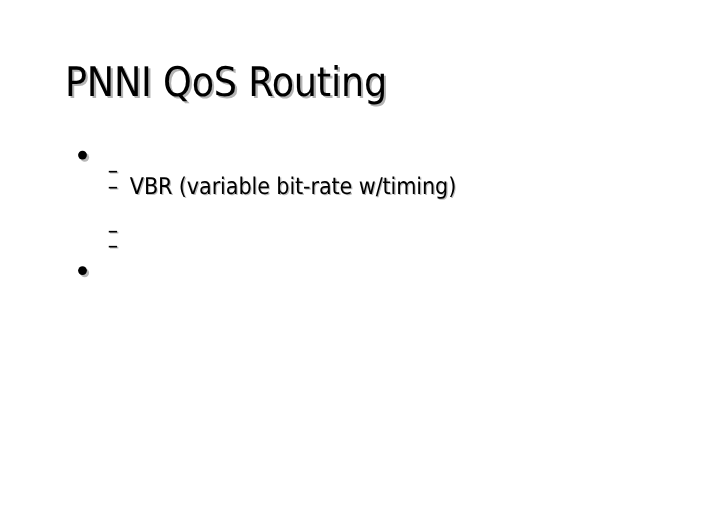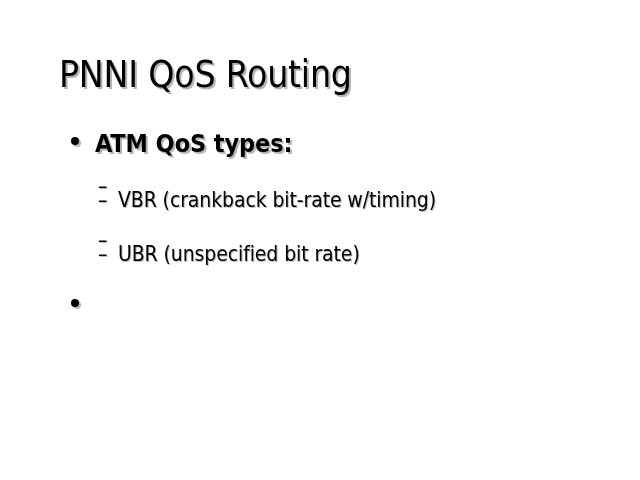--- a/index.html
+++ b/index.html
@@ -101,47 +101,45 @@
 <body>
 
 <div class="slide">
 
   <div class="slide-title">PNNI QoS Routing</div>
 
   <div class="body-block">
 
     <div class="bullet-l1">
       <span class="marker"></span>
-      <span>ATM QoS types:</span>
     </div>
 
     <div class="spacer-sm"></div>
 
     <div class="bullet-l2">
       <span class="marker">–</span>
     </div>
 
     <div class="spacer-sm"></div>
 
     <div class="bullet-l2">
       <span class="marker">–</span>
-      <span>VBR (crankback bit-rate w/timing)</span>
+      <span>VBR (variable bit-rate w/timing)</span>
     </div>
 
     <div class="spacer-sm"></div>
 
     <div class="bullet-l2">
       <span class="marker">–</span>
     </div>
 
     <div class="spacer-sm"></div>
 
     <div class="bullet-l2">
       <span class="marker">–</span>
-      <span>UBR (unspecified bit rate)</span>
     </div>
 
     <div class="spacer-lg"></div>
 
     <div class="bullet-l1">
       <span class="marker"></span>
     </div>
 
   </div>
 </div>

